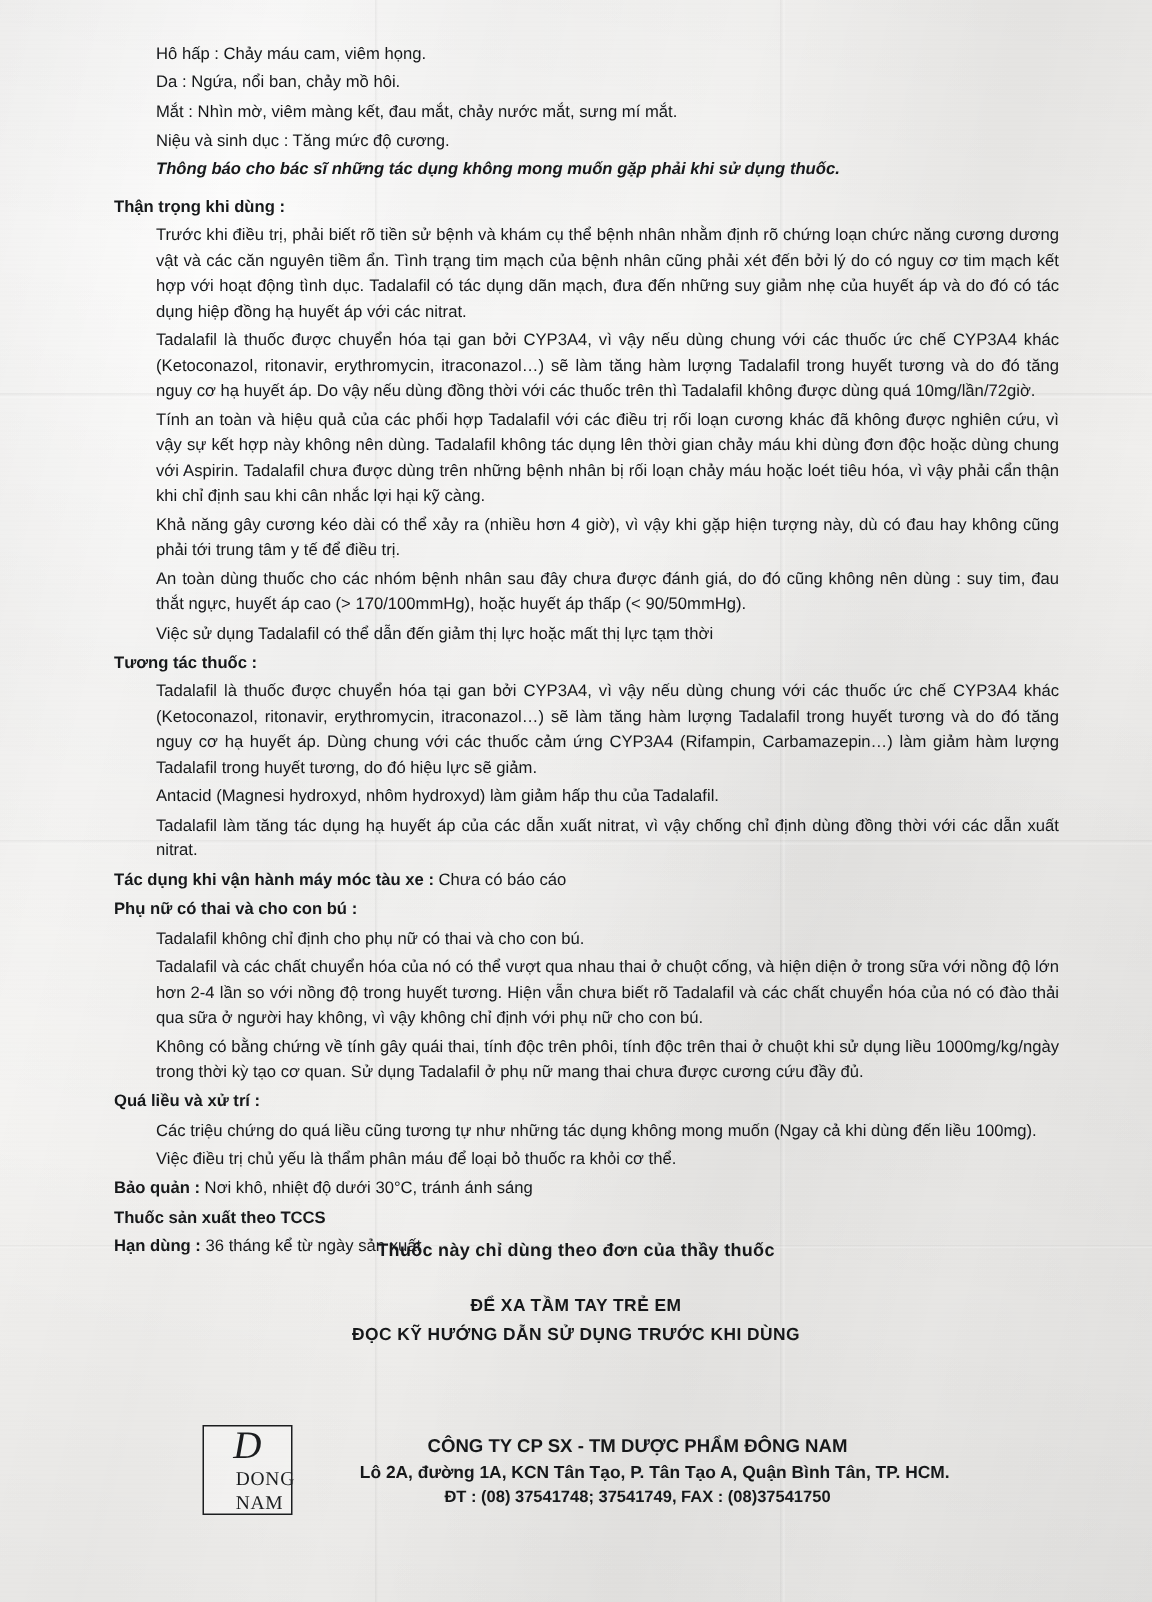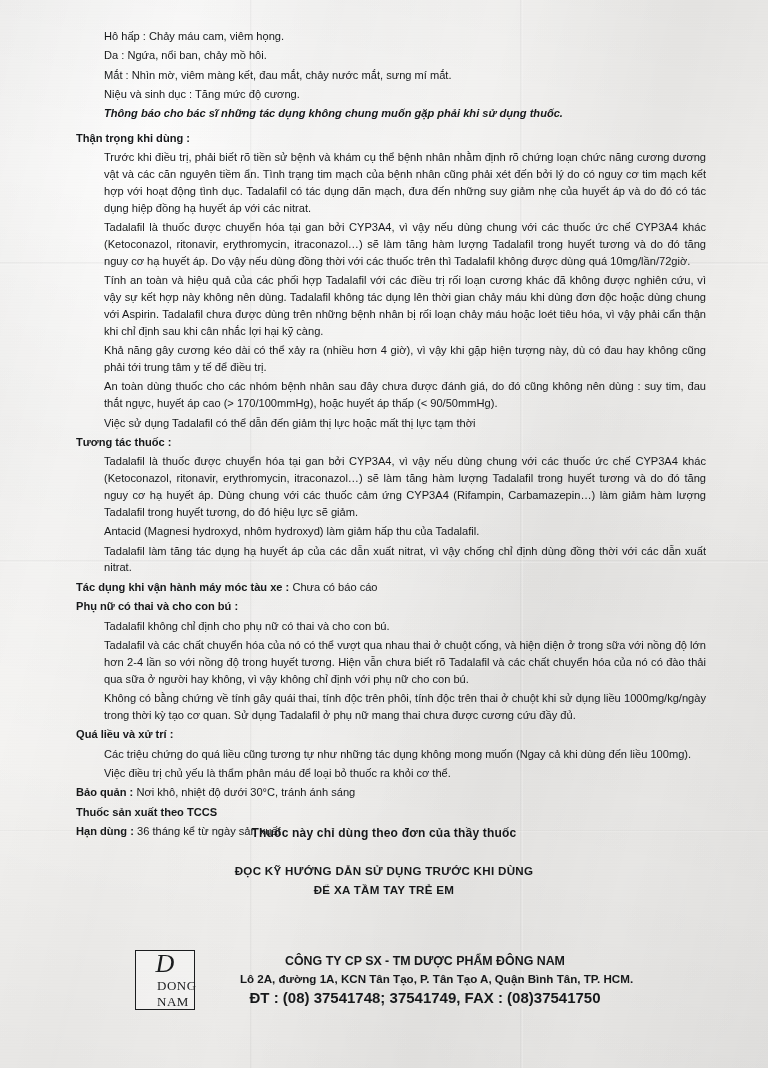--- a/index.html
+++ b/index.html
@@ -104,21 +104,21 @@
   .logo-text {
     font-family: "Liberation Serif", serif;
     font-size: 13px;
     letter-spacing: 0.5px;
     color: #1b1d1f;
     padding-left: 24px;
   }
   .company-lines { text-align: center; }
   .c1 { font-size: 12.4px; font-weight: bold; margin-bottom: 4px; color: #16181a; }
   .c2 { font-size: 11.6px; font-weight: bold; margin-bottom: 4px; color: #16181a; margin-left: 23px; }
-  .c3 { font-size: 15px; font-weight: bold; color: #16181a; }
+  .c3 { font-size: 11px; font-weight: bold; color: #16181a; }
   .noise {
     position: absolute;
     inset: 0;
     pointer-events: none;
     background:
       repeating-linear-gradient(0deg, rgba(0,0,0,0.012) 0px, rgba(0,0,0,0.012) 1px, rgba(255,255,255,0) 1px, rgba(255,255,255,0) 3px);
     opacity: 0.5;
   }
 </style>
 </head>
@@ -133,21 +133,21 @@
 
   <div id="content">
 
     <div>
       <p class="line lvl2">Hô hấp : Chảy máu cam, viêm họng.</p>
       <p class="line lvl2">Da : Ngứa, nổi ban, chảy mồ hôi.</p>
       <p class="line lvl2">Mắt : Nhìn mờ, viêm màng kết, đau mắt, chảy nước mắt, sưng mí mắt.</p>
       <p class="line lvl2">Niệu và sinh dục : Tăng mức độ cương.</p>
     </div>
 
-    <p class="line italic">Thông báo cho bác sĩ những tác dụng không chung muốn gặp phải khi sử dụng thuốc.</p>
+    <p class="line italic">Thông báo cho bác sĩ những tác dụng không mong muốn gặp phải khi sử dụng thuốc.</p>
 
     <div class="blockgap"></div>
 
     <div>
       <p class="line lvl1">Thận trọng khi dùng :</p>
       <p class="para">Trước khi điều trị, phải biết rõ tiền sử bệnh và khám cụ thể bệnh nhân nhằm định rõ chứng loạn chức năng cương dương vật và các căn nguyên tiềm ẩn. Tình trạng tim mạch của bệnh nhân cũng phải xét đến bởi lý do có nguy cơ tim mạch kết hợp với hoạt động tình dục. Tadalafil có tác dụng dãn mạch, đưa đến những suy giảm nhẹ của huyết áp và do đó có tác dụng hiệp đồng hạ huyết áp với các nitrat.</p>
       <p class="para">Tadalafil là thuốc được chuyển hóa tại gan bởi CYP3A4, vì vậy nếu dùng chung với các thuốc ức chế CYP3A4 khác (Ketoconazol, ritonavir, erythromycin, itraconazol…) sẽ làm tăng hàm lượng Tadalafil trong huyết tương và do đó tăng nguy cơ hạ huyết áp. Do vậy nếu dùng đồng thời với các thuốc trên thì Tadalafil không được dùng quá 10mg/lần/72giờ.</p>
       <p class="para">Tính an toàn và hiệu quả của các phối hợp Tadalafil với các điều trị rối loạn cương khác đã không được nghiên cứu, vì vậy sự kết hợp này không nên dùng. Tadalafil không tác dụng lên thời gian chảy máu khi dùng đơn độc hoặc dùng chung với Aspirin. Tadalafil chưa được dùng trên những bệnh nhân bị rối loạn chảy máu hoặc loét tiêu hóa, vì vậy phải cẩn thận khi chỉ định sau khi cân nhắc lợi hại kỹ càng.</p>
       <p class="para">Khả năng gây cương kéo dài có thể xảy ra (nhiều hơn 4 giờ), vì vậy khi gặp hiện tượng này, dù có đau hay không cũng phải tới trung tâm y tế để điều trị.</p>
       <p class="para">An toàn dùng thuốc cho các nhóm bệnh nhân sau đây chưa được đánh giá, do đó cũng không nên dùng : suy tim, đau thắt ngực, huyết áp cao (&gt; 170/100mmHg), hoặc huyết áp thấp (&lt; 90/50mmHg).</p>
@@ -189,22 +189,22 @@
       </p>
       <p class="line lvl1">
         <span class="heading-inline">Hạn dùng :</span><span style="font-weight:normal"> 36 tháng kể từ ngày sản xuất</span>
       </p>
     </div>
 
   </div>
 
   <div class="footer-block">
     <div class="f-line f-doc">Thuốc này chỉ dùng theo đơn của thầy thuốc</div>
+    <div class="f-line f-caps">ĐỂ XA TẦM TAY TRẺ EM</div>
     <div class="f-line f-caps">ĐỌC KỸ HƯỚNG DẪN SỬ DỤNG TRƯỚC KHI DÙNG</div>
-    <div class="f-line f-caps">ĐỂ XA TẦM TAY TRẺ EM</div>
   </div>
 
   <div class="company-row">
     <div class="logo-box">
       <div class="logo-d">D</div>
       <div class="logo-text">DONG NAM</div>
     </div>
     <div class="company-lines">
       <div class="c1">CÔNG TY CP SX - TM DƯỢC PHẨM ĐÔNG NAM</div>
       <div class="c2">Lô 2A, đường 1A, KCN Tân Tạo, P. Tân Tạo A, Quận Bình Tân, TP. HCM.</div>

